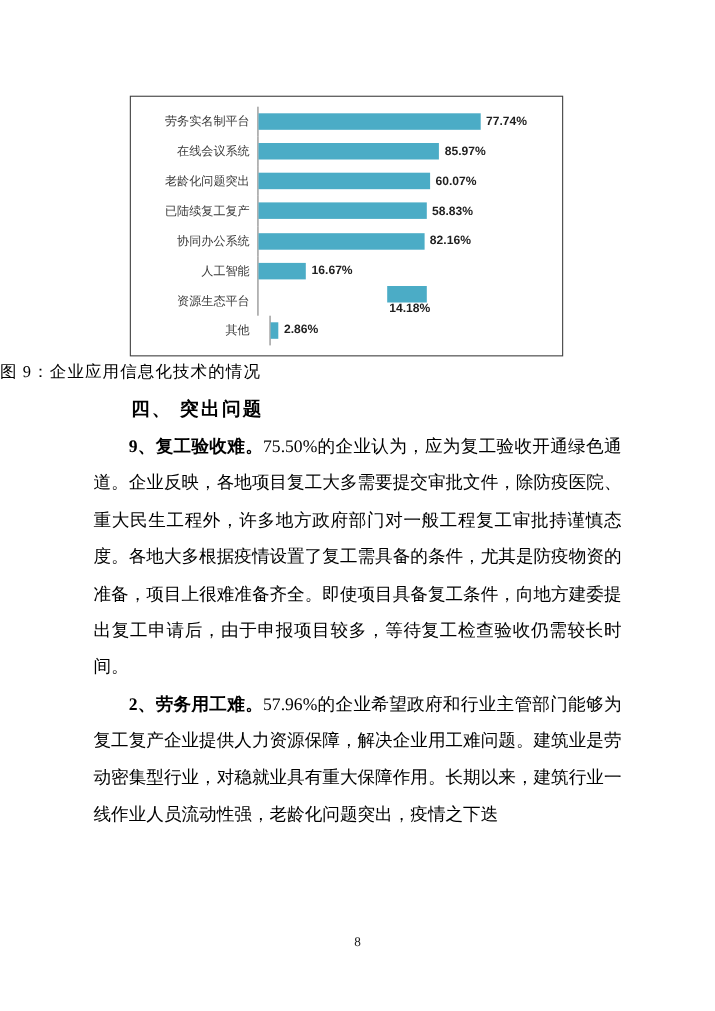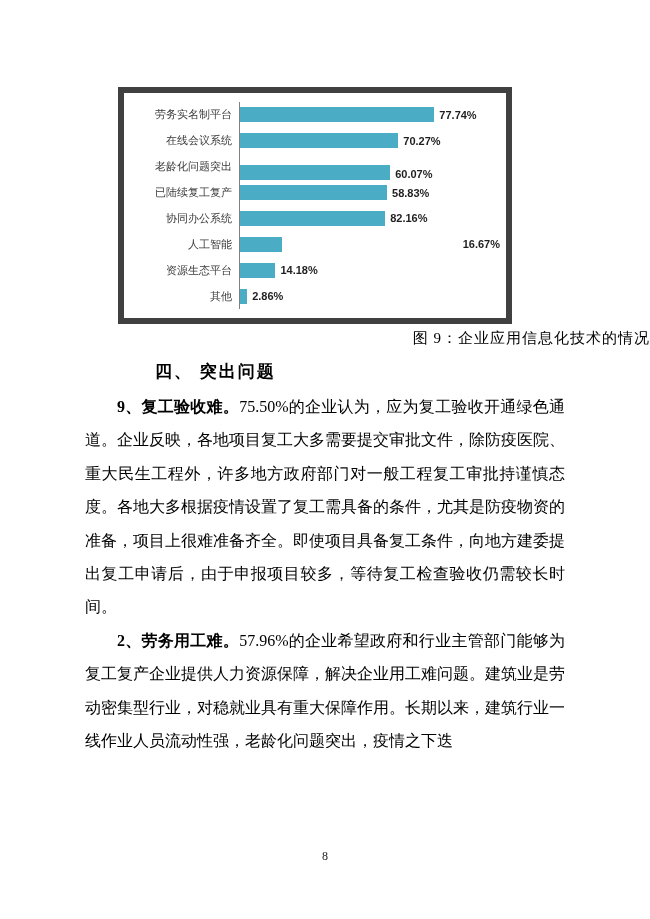--- a/index.html
+++ b/index.html
@@ -13,21 +13,21 @@
     overflow: hidden;
   }
 
   
   .figure {
     position: absolute;
     left: 118px;
     top: 87px;
     width: 394px;
     height: 237px;
-    border: 6px solid #404040;
+    border: 1px solid #404040;
     box-sizing: border-box;
     background: #ffffff;
     font-family: "Liberation Sans", "DejaVu Sans", sans-serif;
   }
   .chart-plot {
     position: absolute;
     left: 7px; top: 9px; right: 6px; bottom: 9px;
     display: flex;
     flex-direction: column;
   }
@@ -57,33 +57,32 @@
     margin-left: 5px;
     white-space: nowrap;
   }
 
   
   .caption {
     position: absolute;
     top: 329px;
     left: 0;
     width: 100%;
-    text-align: right;
+    text-align: left;
     font-size: 15px;
     letter-spacing: 1px;
   }
   .heading {
     position: absolute;
     top: 360px;
     left: 119px;
     font-size: 17px;
     font-weight: bold;
     font-family: "Liberation Sans", "DejaVu Sans", sans-serif;
     letter-spacing: 2px;
-    margin-left: 36px;
   }
   .body-text {
     position: absolute;
     top: 390px;
     left: 85px;
     width: 480px;
     font-size: 16px;
     line-height: 33.4px;
     text-align: justify;
   }
@@ -111,61 +110,61 @@
           <div class="cat-label">劳务实名制平台</div>
           <div class="bar-area" style="border-left-color: rgb(127, 127, 127);">
             <div class="bar" style="width: 74.75%; background: rgb(75, 172, 198);"></div>
             <span class="val-label">77.74%</span>
           </div>
         </div>
         <div class="chart-row">
           <div class="cat-label">在线会议系统</div>
           <div class="bar-area" style="border-left-color: rgb(127, 127, 127);">
             <div class="bar" style="width: 60.875%; background: rgb(75, 172, 198);"></div>
-            <span class="val-label">70.27%</span>
+            <span class="val-label">85.97%</span>
           </div>
         </div>
         <div class="chart-row">
           <div class="cat-label">老龄化问题突出</div>
-          <div class="bar-area" style="border-left-color: rgb(127, 127, 127); align-items: flex-end;">
+          <div class="bar-area" style="border-left-color: rgb(127, 127, 127);">
             <div class="bar" style="width: 57.7596%; background: rgb(75, 172, 198);"></div>
             <span class="val-label">60.07%</span>
           </div>
         </div>
         <div class="chart-row">
           <div class="cat-label">已陆续复工复产</div>
           <div class="bar-area" style="border-left-color: rgb(127, 127, 127); text-align: right;">
             <div class="bar" style="width: 56.5673%; background: rgb(75, 172, 198);"></div>
             <span class="val-label">58.83%</span>
           </div>
         </div>
         <div class="chart-row">
           <div class="cat-label">协同办公系统</div>
           <div class="bar-area" style="border-left-color: rgb(127, 127, 127);">
             <div class="bar" style="width: 55.8462%; background: rgb(75, 172, 198);"></div>
             <span class="val-label">82.16%</span>
           </div>
         </div>
         <div class="chart-row">
           <div class="cat-label">人工智能</div>
-          <div class="bar-area" style="border-left-color: rgb(127, 127, 127); justify-content: space-between;">
+          <div class="bar-area" style="border-left-color: rgb(127, 127, 127);">
             <div class="bar" style="width: 16.0288%; background: rgb(75, 172, 198);"></div>
             <span class="val-label">16.67%</span>
           </div>
         </div>
         <div class="chart-row">
           <div class="cat-label">资源生态平台</div>
-          <div class="bar-area" style="border-left-color: rgb(127, 127, 127);">
+          <div class="bar-area" style="border-left-color: rgb(127, 127, 127); flex-direction: column;">
             <div class="bar" style="width: 13.6346%; background: rgb(75, 172, 198);"></div>
             <span class="val-label">14.18%</span>
           </div>
         </div>
         <div class="chart-row">
           <div class="cat-label">其他</div>
-          <div class="bar-area" style="border-left-color: rgb(127, 127, 127);">
+          <div class="bar-area" style="border-left-color: rgb(127, 127, 127); margin-left: 11px;">
             <div class="bar" style="width: 2.75%; background: rgb(75, 172, 198);"></div>
             <span class="val-label">2.86%</span>
           </div>
         </div>
       </div>
   </div>
 
   <div class="caption">图 9：企业应用信息化技术的情况</div>
 
   <div class="heading">四、 突出问题</div>

